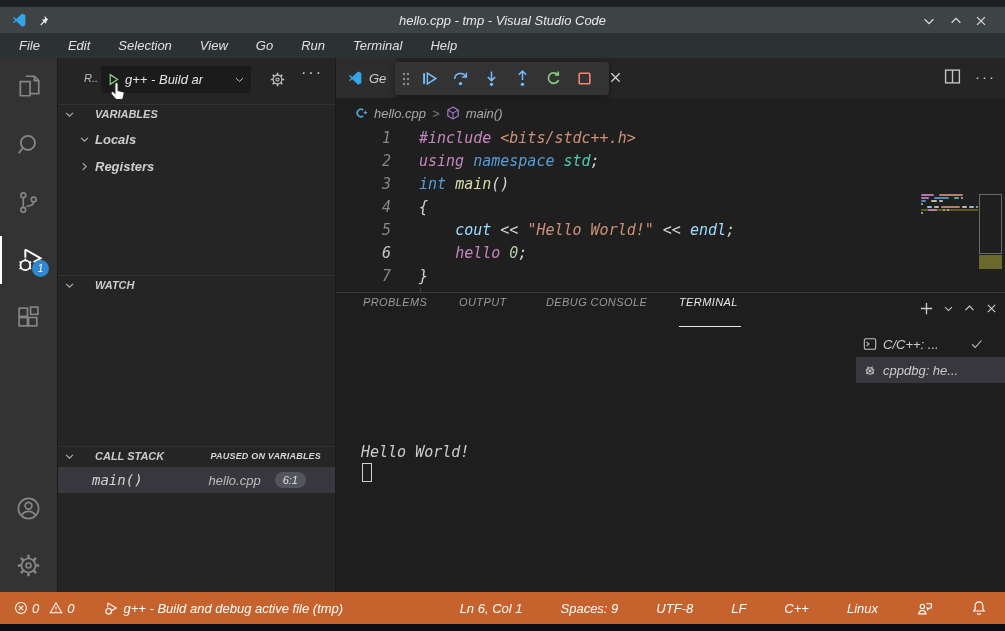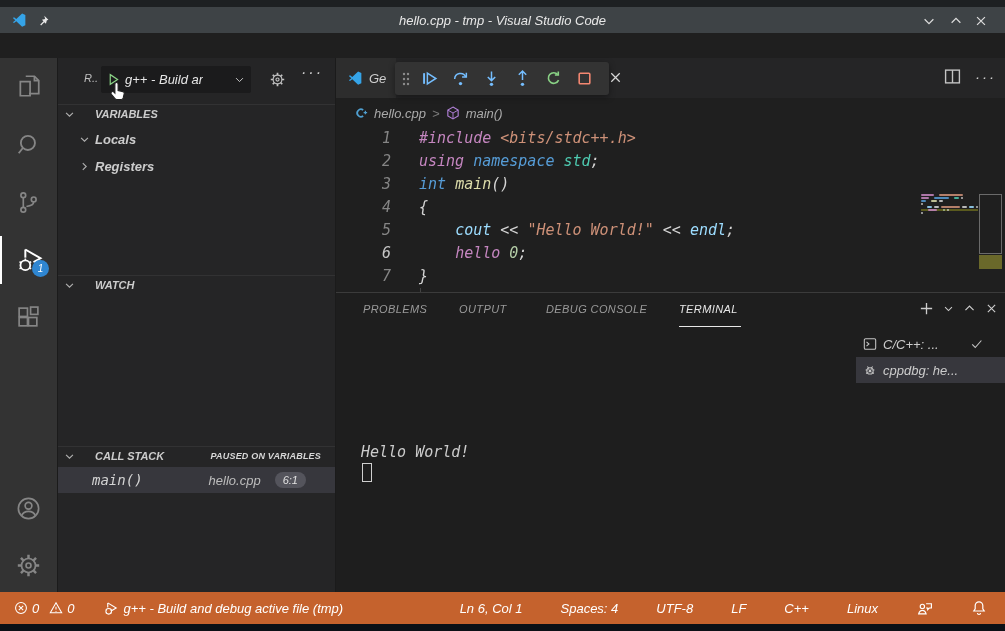--- a/index.html
+++ b/index.html
@@ -65,21 +65,21 @@
   #indent-guide { position:absolute; left:84px; top:161px; width:1px; height:46px; background:rgba(255,255,255,.16); }
   #bp-arrow { position:absolute; left:6px; top:187px; }
   #minimap { position:absolute; left:585px; top:67px; width:57px; }
   .mm-row { display:flex; gap:2px; margin-bottom:1px; height:2px; }
   .mm-seg { height:2px; border-radius:1px; }
   #overview-box { position:absolute; left:643px; top:67px; width:23px; height:60px; border:1px solid #6a6a6a; }
   #overview-mark { position:absolute; left:643px; top:128px; width:23px; height:14px; background:#6a682a; }
 
   
   #panel { position:absolute; left:0; top:234px; width:670px; height:300px; background:#1e1e1e; border-top:1px solid rgba(128,128,128,.3); }
-  .ptab { position:absolute; top:10px; font-size:11px; letter-spacing:.4px; color:#9a9a9a; }
+  .ptab { position:absolute; top:3px; font-size:11px; letter-spacing:.4px; color:#9a9a9a; }
   .ptab.active { color:#e7e7e7; }
   #ptab-underline { position:absolute; top:33px; height:1px; background:#e7e7e7; }
   .panel-icons { position:absolute; right:8px; top:8px; display:flex; gap:9px; align-items:center; }
   #term-out { position:absolute; left:25px; top:150px; font-family:"DejaVu Sans Mono", monospace; font-size:15px; color:#cccccc; }
   #term-cursor { position:absolute; left:26px; top:170px; width:10px; height:19px; border:1px solid #cfcfcf; }
   #session-list { position:absolute; right:0; top:38px; width:150px; bottom:0; }
   .sess-row { position:relative; height:26px; display:flex; align-items:center; gap:6px; padding-left:7px; color:#cccccc; font-size:13px; }
   .sess-row.selected { background:#37373d; }
   .sess-check { position:absolute; right:22px; }
 
@@ -120,20 +120,30 @@
           <path d="M3 10l5-5 5 5" stroke="#dcdcdc" stroke-width="1.4" fill="none"></path>
         </svg>
     </span>
     <span class="win-ctrl" style="left:972px">
       <svg width="14" height="14" viewBox="0 0 16 16">
           <path d="M3.5 3.5l9 9M12.5 3.5l-9 9" stroke="#dcdcdc" stroke-width="1.4"></path>
         </svg>
     </span>
   </div>
 
+  <div id="menubar" class="abs">
+    <span class="menu-item">File</span>
+    <span class="menu-item">Edit</span>
+    <span class="menu-item">Selection</span>
+    <span class="menu-item">View</span>
+    <span class="menu-item">Go</span>
+    <span class="menu-item">Run</span>
+    <span class="menu-item">Terminal</span>
+    <span class="menu-item">Help</span>
+  </div>
 
   <div id="activitybar" class="abs">
     <div class="act-item" style="top:4px">
       <svg width="26" height="26" viewBox="0 0 24 24">
           <path d="M9 3h8l4 4v12h-9" fill="none" stroke="#868686" stroke-width="1.6"></path>
           <path d="M17 3v4h4" fill="none" stroke="#868686" stroke-width="1.6"></path>
           <path d="M4 8h9v13H4z" fill="none" stroke="#868686" stroke-width="1.6"></path>
         </svg>
     </div>
     <div class="act-item" style="top:62px">
@@ -473,21 +483,21 @@
             <path d="M4 2l9 5.5-5 3" fill="none" stroke="#ffffff" stroke-width="1.2"></path>
             <path d="M4 2v5" stroke="#ffffff" stroke-width="1.2"></path>
             <circle cx="5" cy="11" r="3" fill="none" stroke="#ffffff" stroke-width="1.1"></circle>
             <path d="M2 9.2l1 .6M2 12.8l1-.6M8 9.2l-1 .6M8 12.8l-1-.6" stroke="#ffffff" stroke-width="1"></path>
           </svg>
         <span>g++ - Build and debug active file (tmp)</span>
       </span>
     </div>
     <div id="sb-right">
       <span class="sb-item">Ln 6, Col 1</span>
-      <span class="sb-item">Spaces: 4</span>
+      <span class="sb-item">Spaces: 9</span>
       <span class="sb-item">UTF-8</span>
       <span class="sb-item">LF</span>
       <span class="sb-item">C++</span>
       <span class="sb-item">Linux</span>
       <span class="sb-item">
         <svg width="17" height="17" viewBox="0 0 16 16" fill="none" stroke="#ffffff" stroke-width="1.1">
             <circle cx="6" cy="6" r="2"></circle>
             <path d="M2.5 13c.6-2.3 1.8-3.3 3.5-3.3S8.9 10.7 9.5 13z"></path>
             <path d="M9.5 3.5h5v4h-2l-1.5 1.5V7.5h-1.5"></path>
           </svg>

